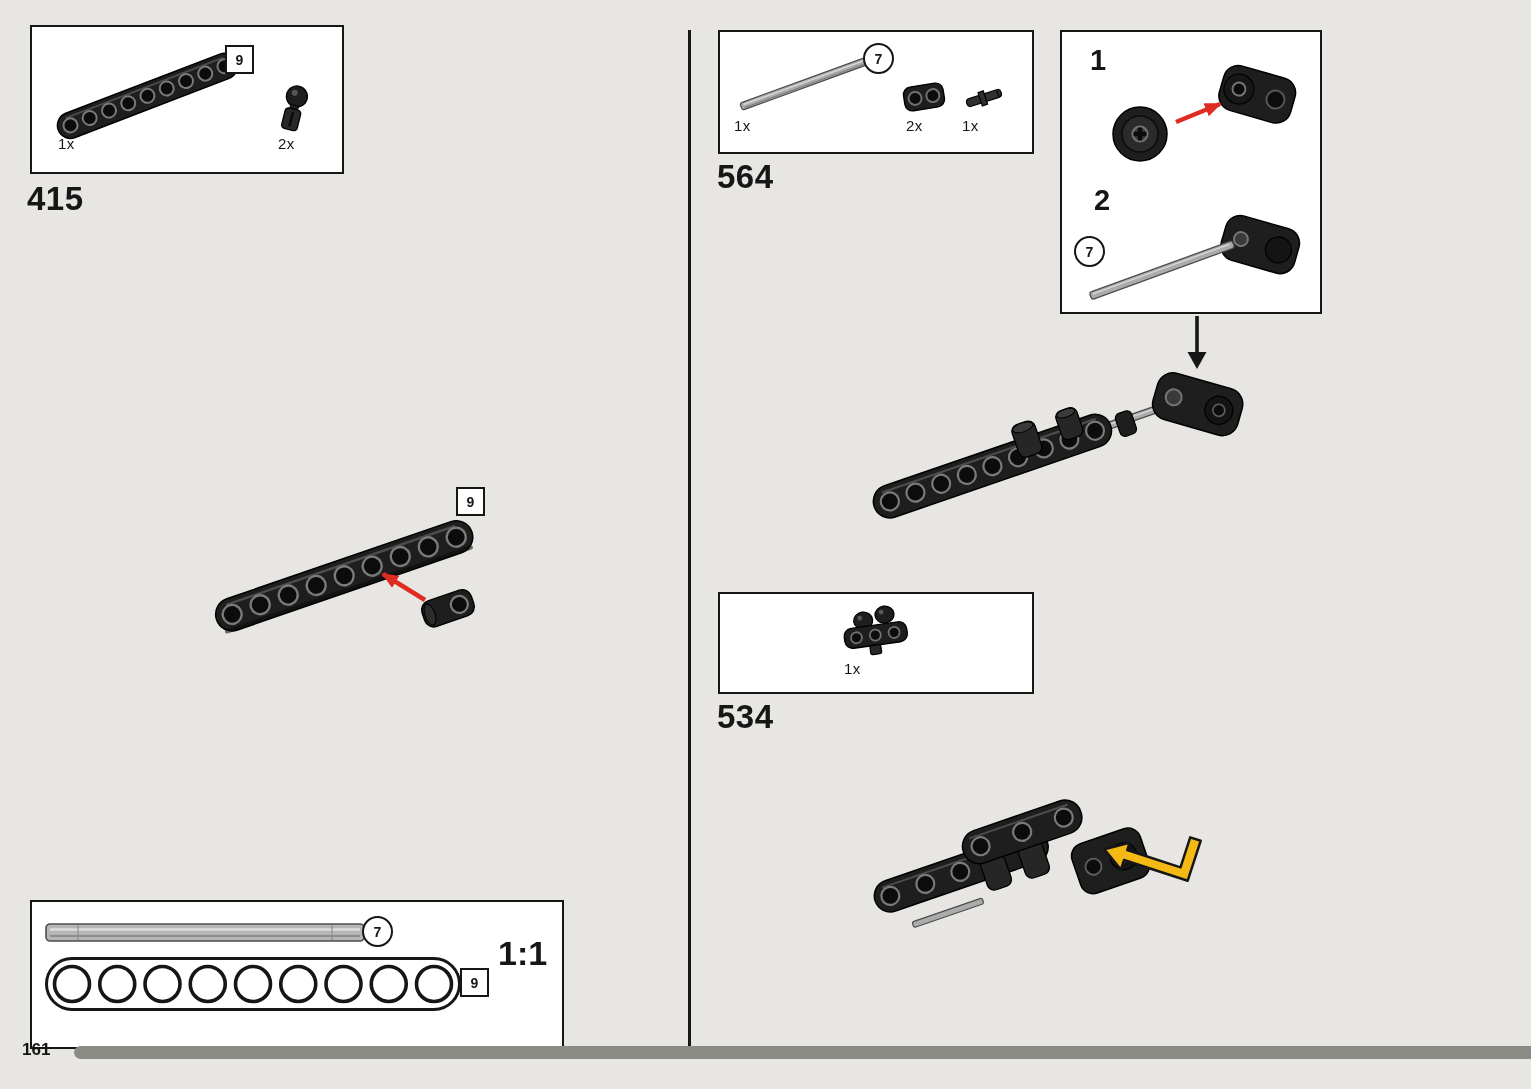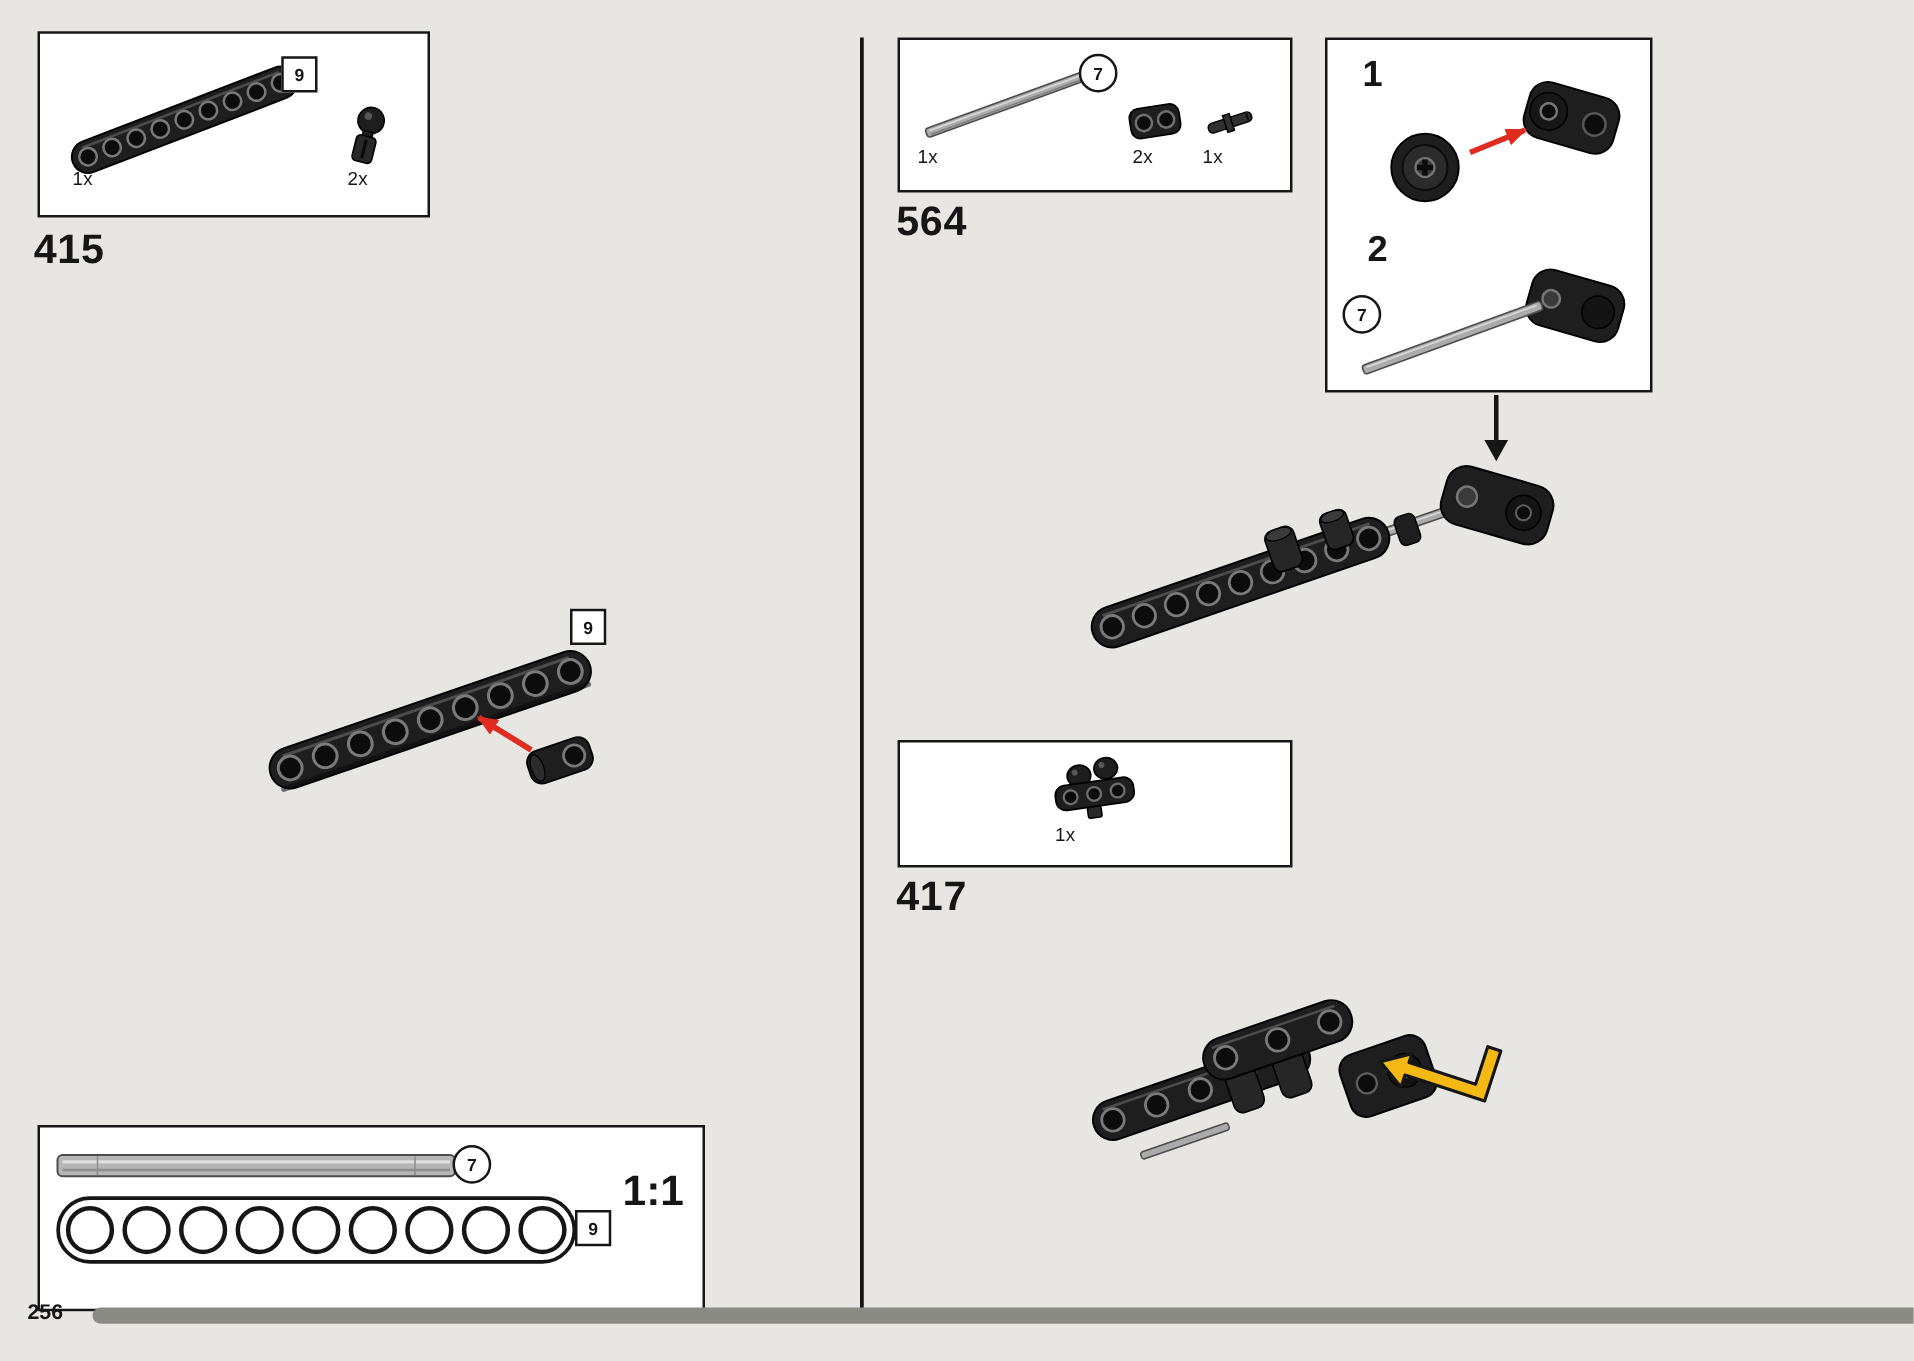--- a/index.html
+++ b/index.html
@@ -236,21 +236,21 @@
           <circle cx="49" cy="9" r="2.4" fill="#575757"></circle>
           <rect x="9" y="21" width="63" height="20" rx="8" fill="#1e1e1e" stroke="#000" stroke-width="1.4"></rect>
           <circle cx="21" cy="31" r="5.5" fill="#0c0c0c" stroke="#6f6f6f" stroke-width="1.8"></circle>
           <circle cx="40" cy="31" r="5.5" fill="#0c0c0c" stroke="#6f6f6f" stroke-width="1.8"></circle>
           <circle cx="59" cy="31" r="5.5" fill="#0c0c0c" stroke="#6f6f6f" stroke-width="1.8"></circle>
           <rect x="33" y="41" width="11" height="9" rx="2" fill="#282828" stroke="#000" stroke-width="1.2"></rect>
         </g>
       </svg>
       <div class="qty" style="left:124px;top:66px;">1x</div>
     </div>
-    <div class="step-num" style="left:717px;top:698px;">417</div>
+    <div class="step-num" style="left:717px;top:698px;">534</div>
 
     <svg class="ill" style="left:862px;top:792px;width:355px;height:168px;" viewBox="0 0 355 168">
       <g transform="translate(50,130) rotate(-19)">
         <rect x="0" y="0" width="74" height="6" rx="2" fill="#ababab" stroke="#4d4d4d" stroke-width="1.2"></rect>
       </g>
       <g transform="translate(8,94) rotate(-19)">
         <rect x="0" y="0" width="182" height="32" rx="16" fill="#1e1e1e" stroke="#000" stroke-width="1.5"></rect>
         <line x1="11" y1="5.5" x2="172" y2="5.5" stroke="#4c4c4c" stroke-width="2"></line>
         <circle cx="16" cy="16" r="9" fill="#0c0c0c" stroke="#7a7a7a" stroke-width="2.2"></circle>
         <circle cx="53" cy="16" r="9" fill="#0c0c0c" stroke="#7a7a7a" stroke-width="2.2"></circle>
@@ -276,16 +276,16 @@
         <circle cx="50" cy="26" r="13.5" fill="#141414" stroke="#000" stroke-width="1.2"></circle>
         <circle cx="50" cy="26" r="5.5" fill="#3a3a3a" stroke="#767676" stroke-width="1.6"></circle>
         <circle cx="18" cy="26" r="8" fill="#0c0c0c" stroke="#5f5f5f" stroke-width="1.8"></circle>
       </g>
       <g transform="translate(246,46) rotate(18)">
         <polygon points="0,12 22,-2 22,5.5 78,5.5 78,-26 89,-26 89,16 22,16 22,26" stroke="#161616" stroke-width="2.5" stroke-linejoin="round" fill="#f5b915"></polygon>
       </g>
     </svg>
   </div>
 
-  <div class="page-num">256</div>
+  <div class="page-num">161</div>
   <div class="footer-bar"></div>
 
 </div>
 
 </body></html>

